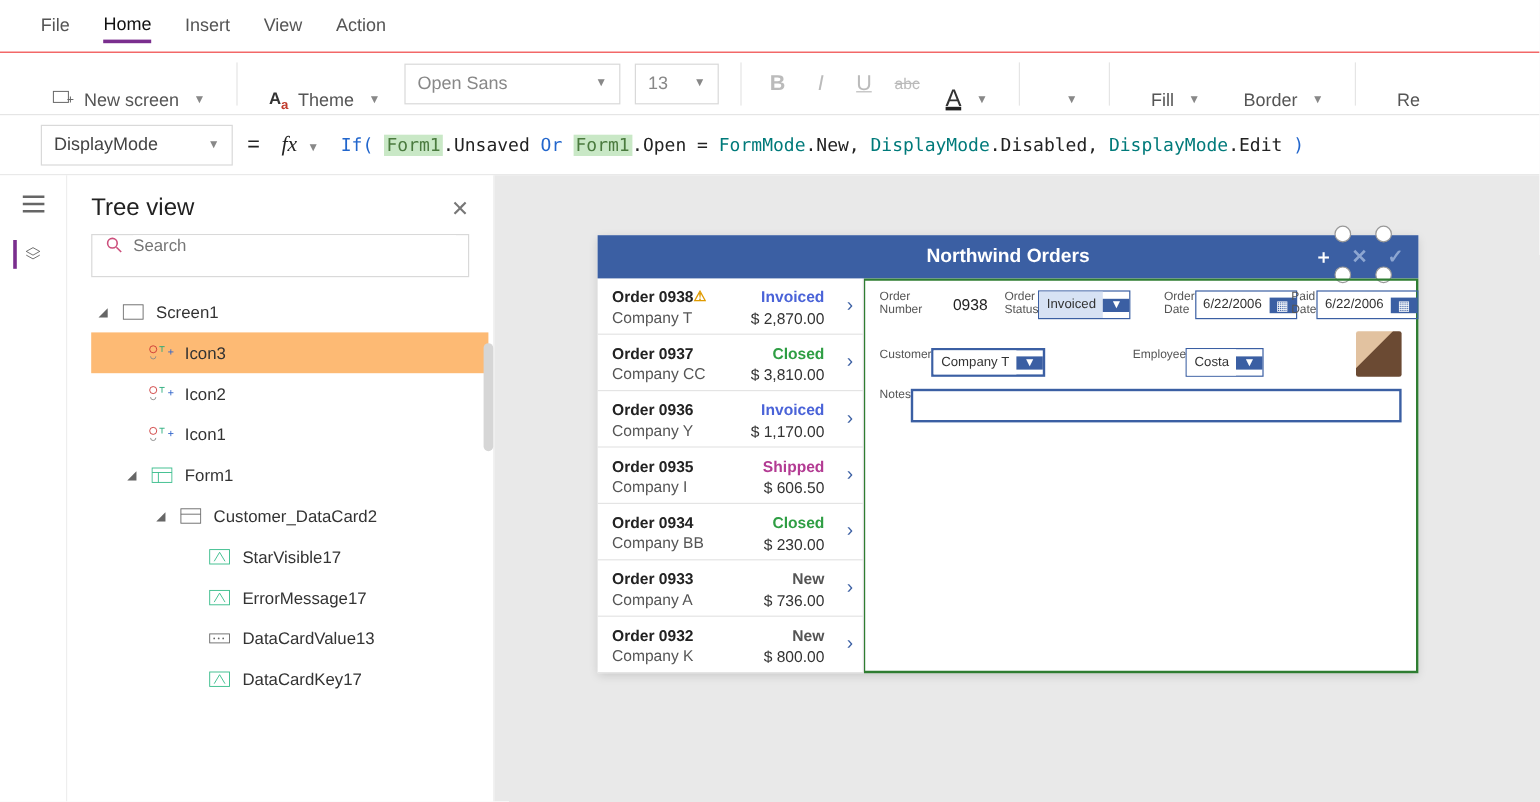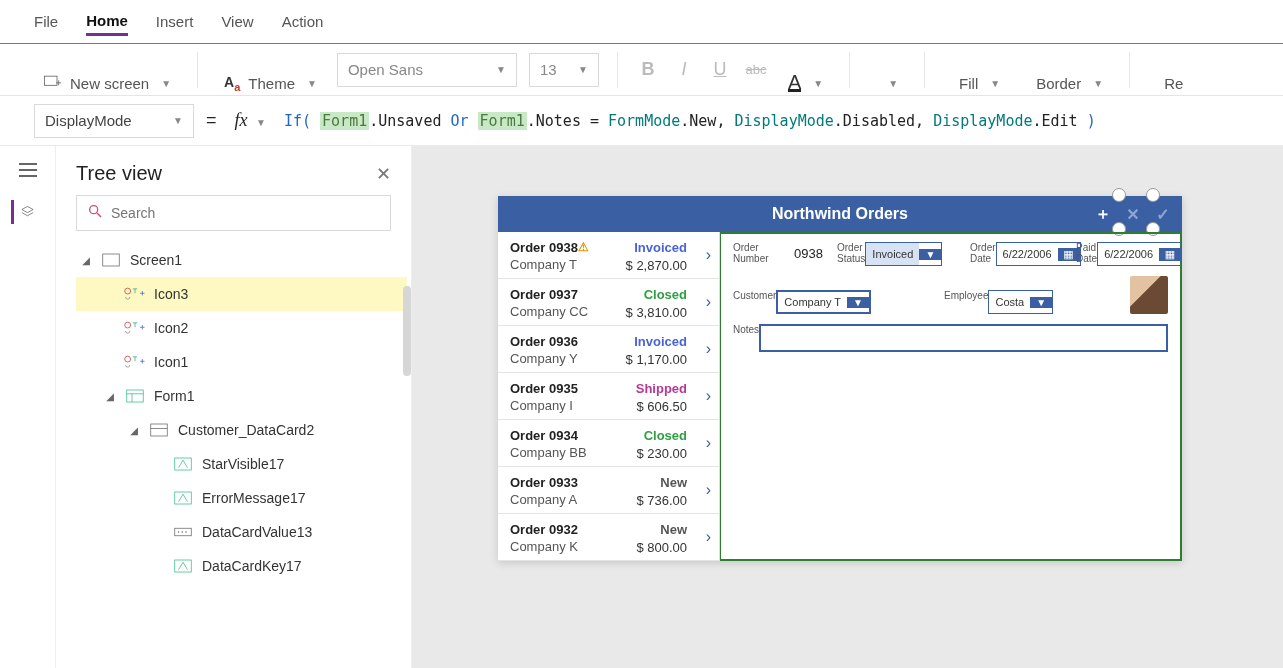--- a/index.html
+++ b/index.html
@@ -1,21 +1,21 @@
 <!DOCTYPE html>
 <html><head>
 <meta charset="utf-8">
 <style>
   * { box-sizing: border-box; margin: 0; padding: 0; }
   html, body { width: 1283px; height: 668px; font-family: "Segoe UI", Arial, sans-serif; background: #fff; overflow: hidden; color: #333; }
 
   
   .menubar { height: 44px; display: flex; align-items: center; padding: 0 34px; border-bottom: 1px solid #ef4444; gap: 28px; font-size: 15px; color: #555; }
   .menubar .item { cursor: pointer; padding: 4px 0; }
-  .menubar .item.active { color: #111; font-weight: 700; border-bottom: 3px solid #7a2e8e; }
+  .menubar .item.active { color: #111; font-weight: 400; border-bottom: 3px solid #7a2e8e; }
 
   
   .ribbon { height: 52px; display: flex; align-items: center; padding: 0 34px; border-bottom: 1px solid #e5e5e5; gap: 12px; font-size: 15px; color: #555; }
   .rb-btn { display: inline-flex; align-items: center; gap: 8px; padding: 4px 8px; cursor: pointer; margin-top: 28px; }
   .chev { font-size: 10px; color: #888; margin-left: 4px; }
   .sep { width: 1px; height: 36px; background: #e5e5e5; margin: 0 6px; }
   .rb-select { border: 1px solid #d9d9d9; height: 34px; padding: 0 10px; display: inline-flex; align-items: center; color: #888; min-width: 180px; justify-content: space-between; cursor: pointer; }
   .rb-select.small { min-width: 70px; }
   .rb-icon { width: 24px; height: 24px; display: inline-flex; align-items: center; justify-content: center; color: #888; cursor: pointer; font-size:18px; }
 
@@ -33,26 +33,26 @@
   .body { display:flex; height: calc(668px - 44px - 52px - 50px); }
 
   .rail { width: 56px; border-right: 1px solid #eee; display:flex; flex-direction:column; align-items:center; padding-top:12px; gap:18px; }
   .rail .hamburger, .rail .layers { width:24px; height:24px; cursor:pointer; color:#666; display:flex; align-items:center; justify-content:center; }
   .rail .active-mark { border-left:3px solid #7a2e8e; padding-left:6px; margin-left:-9px; }
 
   .sidepanel { width: 356px; border-right: 1px solid #eee; display:flex; flex-direction:column; position:relative; }
   .sp-head { display:flex; align-items:center; justify-content:space-between; padding:16px 20px 10px 20px; }
   .sp-head h2 { font-size:20px; font-weight:400; color:#222; }
   .sp-close { font-size:18px; color:#777; cursor:pointer; }
-  .sp-search { margin:0 20px 12px 20px; border:1px solid #d9d9d9; height:36px; display:flex; align-items:center; padding:0 10px; gap:8px; color:#cc4f7c; }
+  .sp-search { margin:0 20px 12px 20px; border:1px solid #d9d9d9; height:36px; display:flex; align-items:flex-start; padding:0 10px; gap:8px; color:#cc4f7c; }
   .sp-search input { border:none; outline:none; flex:1; font-size:14px; color:#555; }
   .tree { overflow-y:auto; padding:0 4px 20px 20px; font-size:14px; color:#333; }
   .tree-scroll { position:absolute; right:0; top:140px; width:8px; height:90px; background:#d6d6d6; border-radius:4px; }
   .tn { display:flex; align-items:center; gap:8px; height:34px; padding-left:4px; cursor:pointer; }
-  .tn.sel { background:#fef9c3; }
+  .tn.sel { background:#fdba74; }
   .tn .tw { width:12px; text-align:center; color:#666; font-size:10px; }
   .tn .ic { width:22px; display:inline-flex; justify-content:center; }
   .depth1 { padding-left: 28px; }
   .depth2 { padding-left: 52px; }
   .depth3 { padding-left: 76px; }
 
   
   .canvas { flex:1; background:#e9e9e9; position:relative; }
   .app { position:absolute; left:86px; top:50px; width:684px; background:#fff; box-shadow:0 2px 8px rgba(0,0,0,.15); }
   .app-header { height:36px; background:#3b5fa3; color:#fff; display:flex; align-items:center; justify-content:center; font-weight:600; font-size:16px; position:relative; }
@@ -180,21 +180,21 @@
   <span class="prop-sel">
     <span>DisplayMode</span>
     <span class="chev">▼</span>
   </span>
   <span class="eq">=</span>
   <span class="fx">fx <span class="chev">▼</span></span>
   <span class="formula">
     <span class="kw">If(</span>
     <span class="hl">Form1</span><span>.Unsaved </span>
     <span class="kw">Or </span>
-    <span class="hl">Form1</span><span>.Notes = </span>
+    <span class="hl">Form1</span><span>.Open = </span>
     <span class="enum">FormMode</span><span>.New, </span>
     <span class="enum">DisplayMode</span><span>.Disabled, </span>
     <span class="enum">DisplayMode</span><span>.Edit </span>
     <span class="kw">)</span>
   </span>
 </div>
 
 <div class="body">
 
   <div class="rail">

